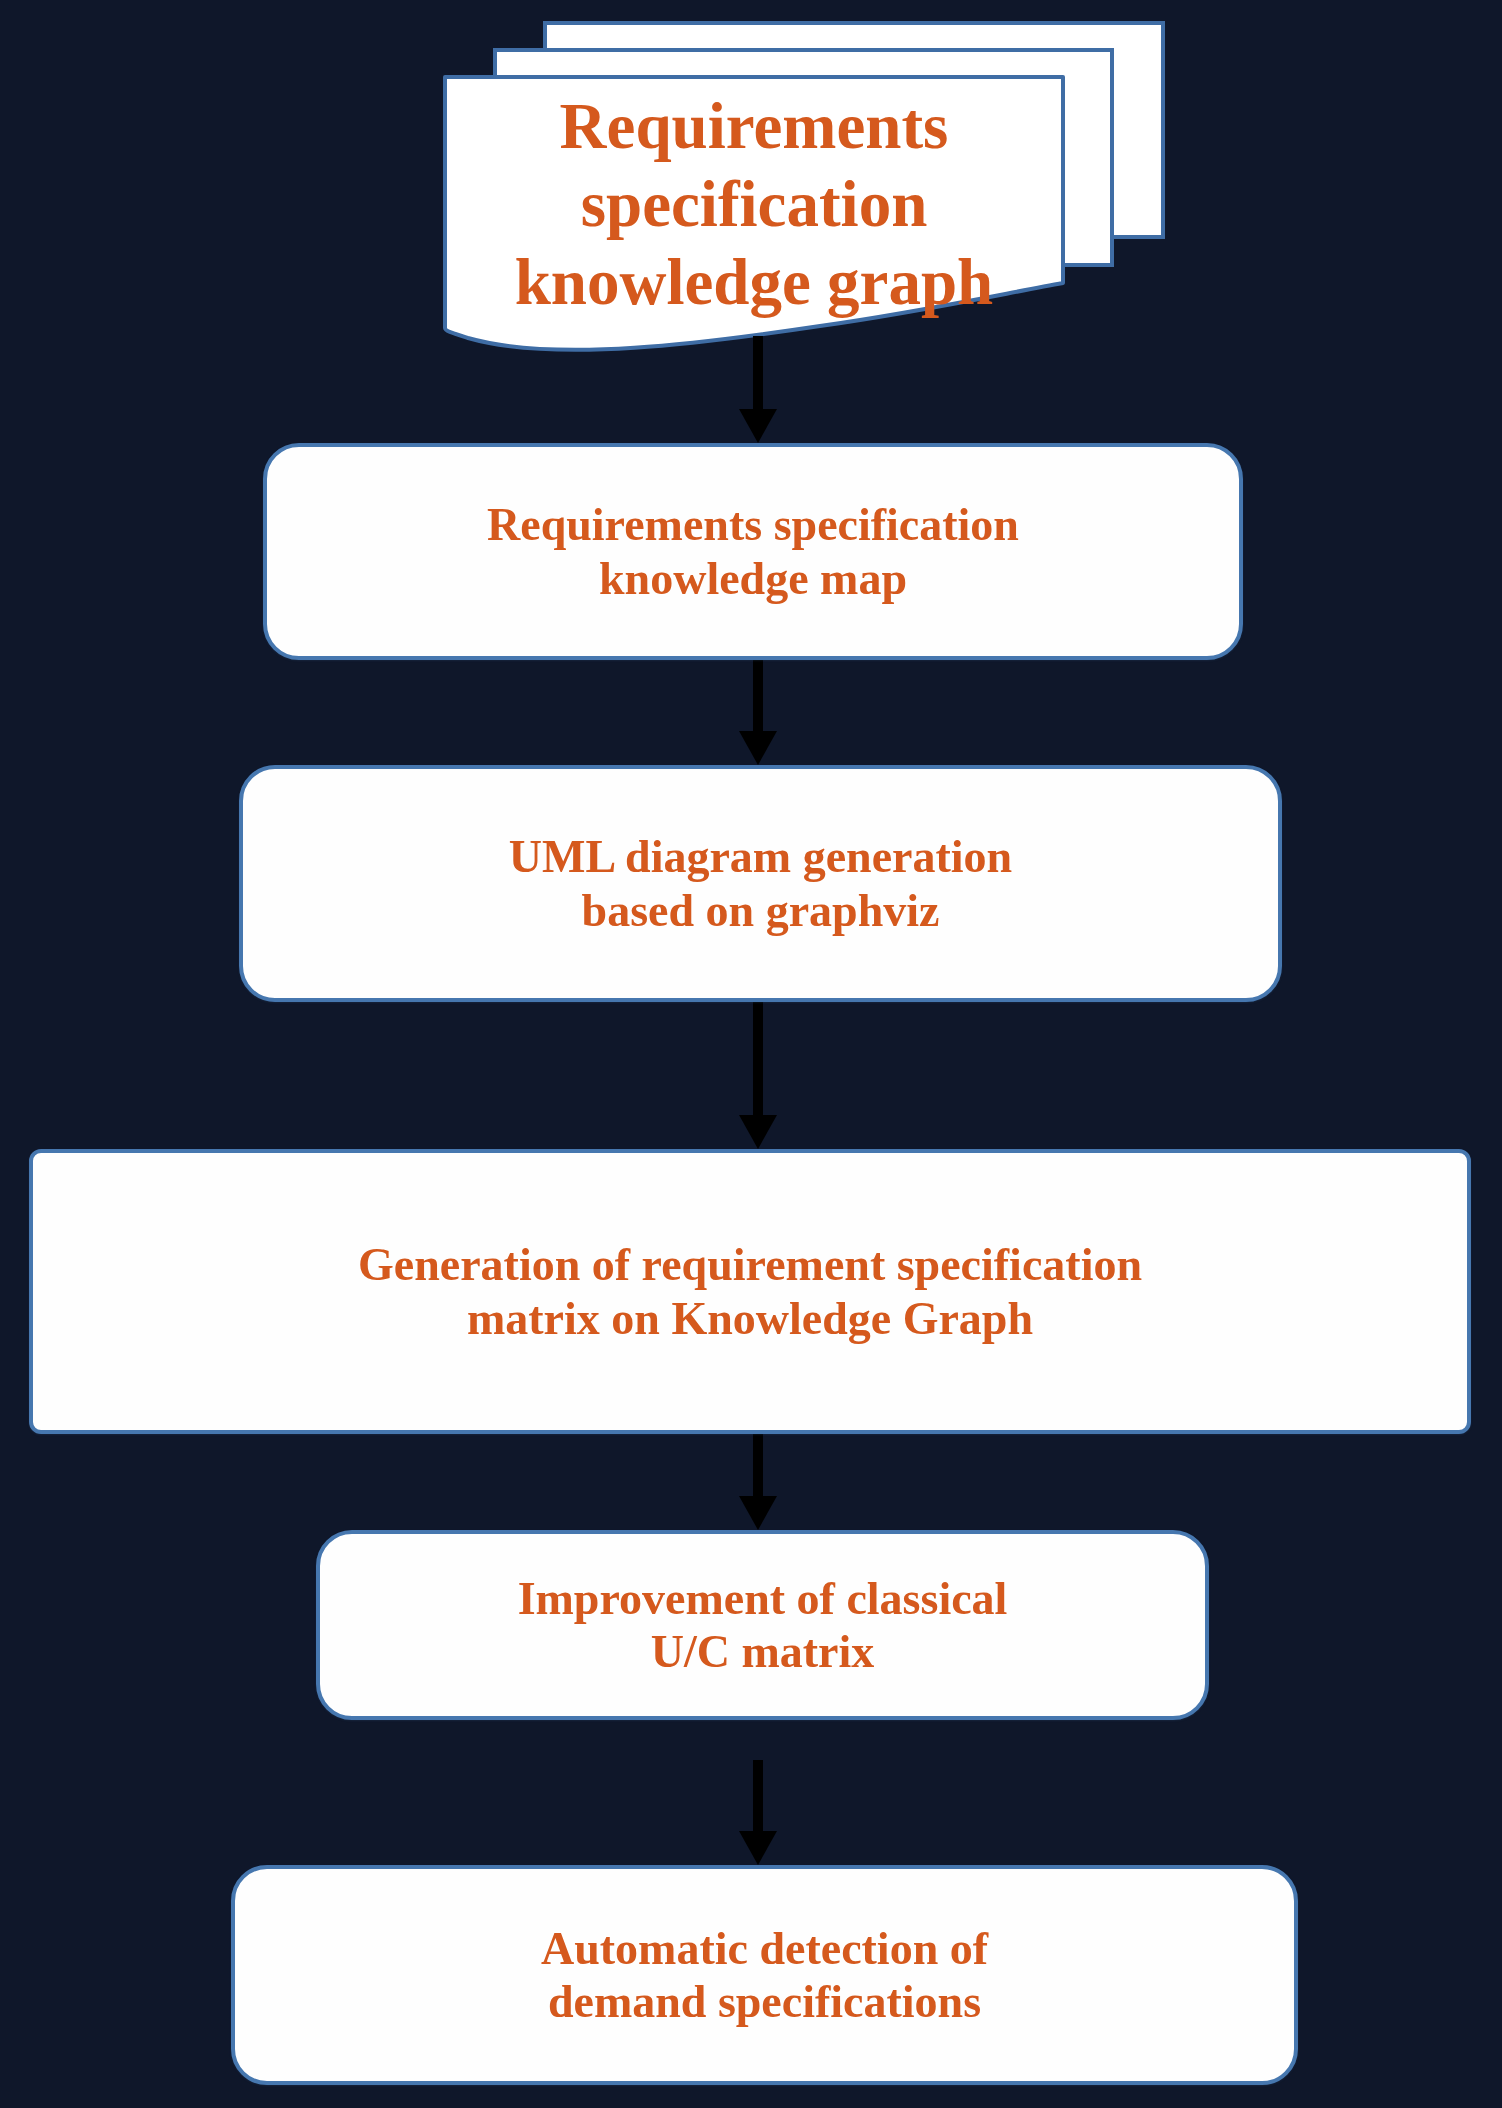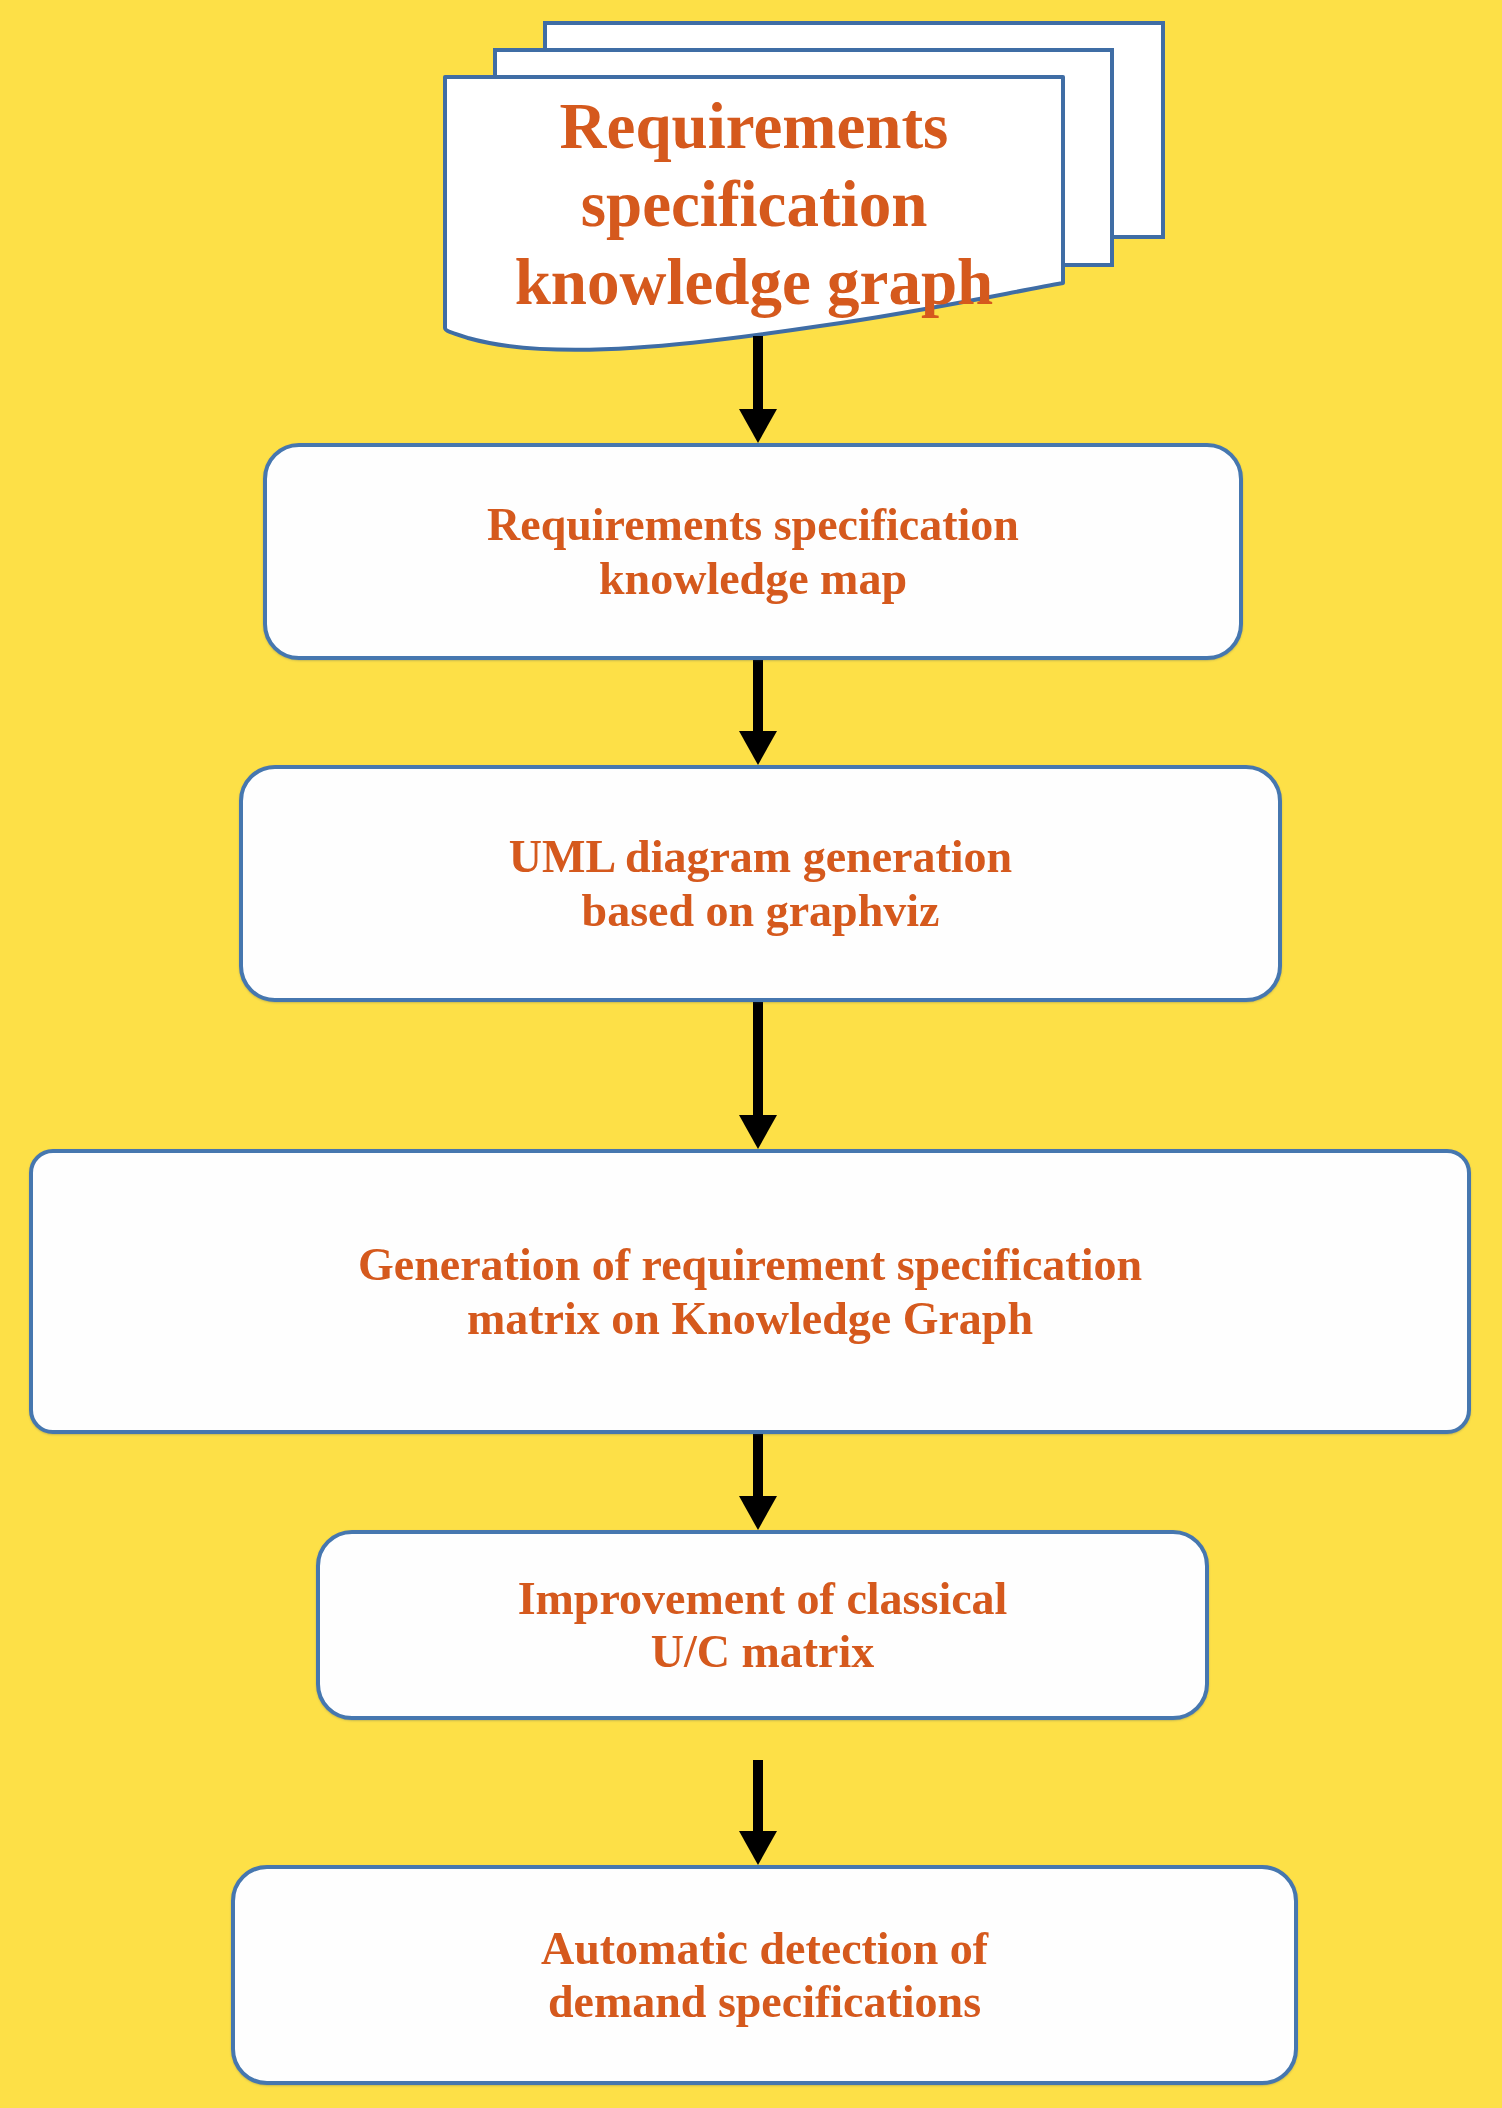--- a/index.html
+++ b/index.html
@@ -4,21 +4,21 @@
 <style>
   html, body {
     margin: 0;
     padding: 0;
     background: #ffffff;
   }
   .canvas {
     position: relative;
     width: 1502px;
     height: 2108px;
-    background: #fde047;
+    background: #0f172a;
     font-family: "Liberation Serif", "DejaVu Serif", serif;
     overflow: hidden;
   }
   .shapes-layer {
     position: absolute;
     left: 0;
     top: 0;
     width: 1502px;
     height: 2108px;
   }
@@ -53,21 +53,21 @@
     justify-content: center;
     text-align: center;
     pointer-events: none;
   }
   .doc-label-wrap .node-label {
     font-size: 65px;
     line-height: 1.2;
   }
   .b1 { left: 263px;  top: 443px;  width: 980px;  height: 217px; }
   .b2 { left: 239px;  top: 765px;  width: 1043px; height: 237px; }
-  .b3 { left: 29px;   top: 1149px; width: 1442px; height: 285px; border-radius: 24px; }
+  .b3 { left: 29px;   top: 1149px; width: 1442px; height: 285px; border-radius: 12px; }
   .b4 { left: 316px;  top: 1530px; width: 893px;  height: 190px; }
   .b5 { left: 231px;  top: 1865px; width: 1067px; height: 220px; }
 </style>
 </head>
 <body>
 
 <div class="canvas">
 
   <svg class="shapes-layer" viewBox="0 0 1502 2108">
 

